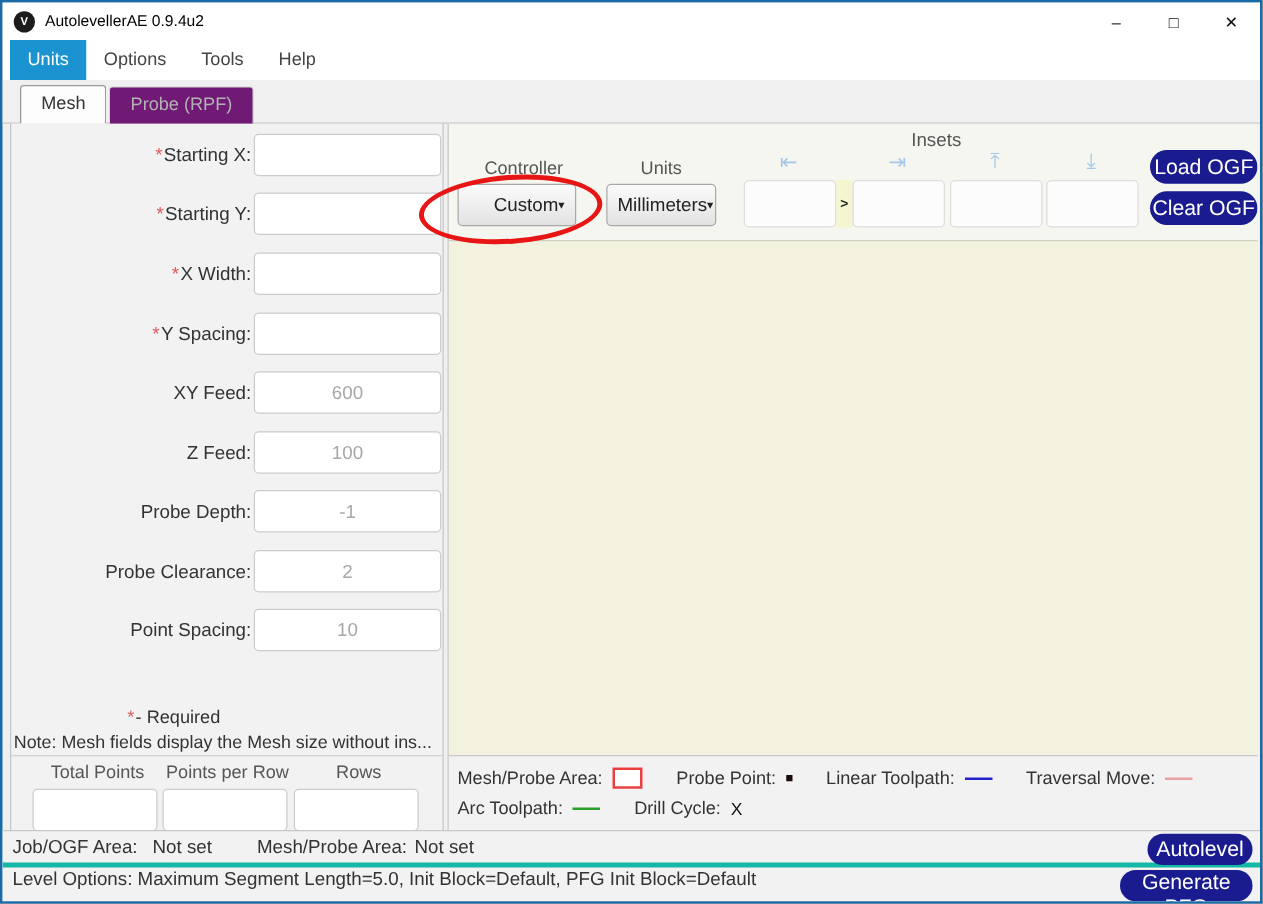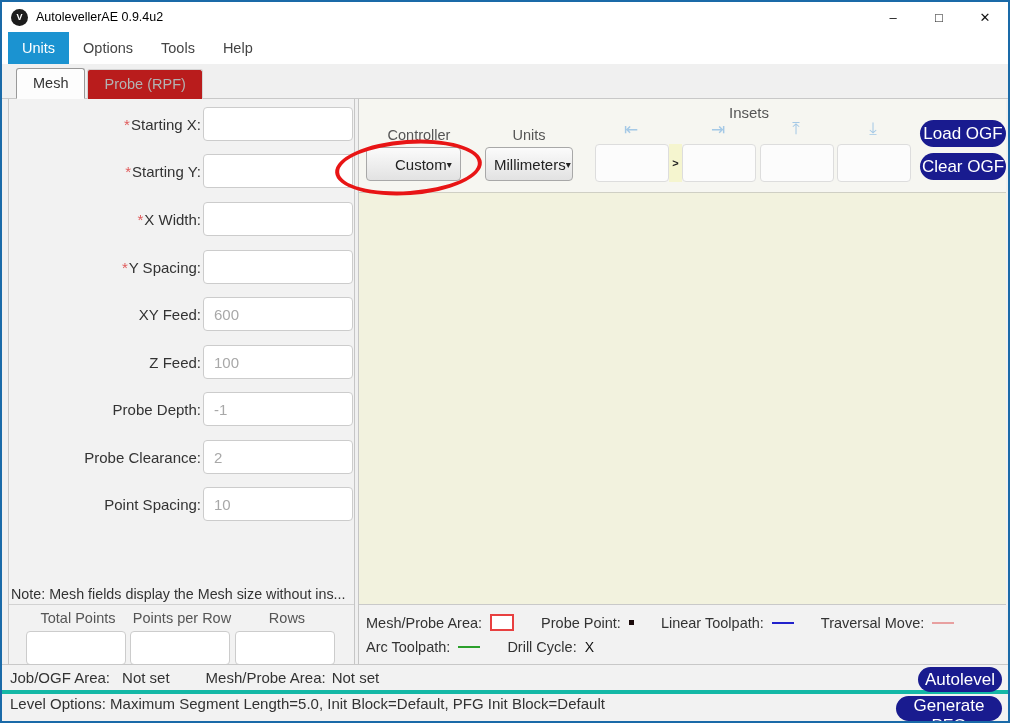--- a/index.html
+++ b/index.html
@@ -20,34 +20,34 @@
   
   #menubar { position:absolute; left:0; top:30px; right:0; height:32px; background:#fff; display:flex; align-items:stretch; padding-left:6px; }
   .menu-item { padding:0 14px; font-size:14.5px; color:#444; display:flex; align-items:center; }
   .menu-item.active { background:#1b93d1; color:#fff; }
   
   #tabstrip { position:absolute; left:0; top:62px; right:0; height:35px; background:#f0f0f0;
     border-bottom:1px solid #c8c8c8; display:flex; align-items:flex-end; padding-left:14px; }
   .tab { padding:6px 16px 7px; font-size:14.5px; border:1px solid #999; border-bottom:none;
     border-radius:3px 3px 0 0; margin-bottom:-1px; }
   .tab.active { background:#fdfdfd; color:#333; border-bottom:1px solid #fdfdfd; z-index:2; }
-  .tab.disabled { background:#b91c1c; color:#b3b3b3; border-color:#d5d5d5; margin-left:2px; }
+  .tab.disabled { background:#701a75; color:#b3b3b3; border-color:#d5d5d5; margin-left:2px; }
   
   #left-panel { position:absolute; left:6px; top:97px; width:347px; height:565px; background:#f2f2f2;
     border-left:1px solid #c6c6c6; border-right:1px solid #c6c6c6; overflow:hidden; }
   #right-panel { position:absolute; left:356px; top:97px; width:648px; height:565px; background:#f6f6f1;
     border-left:1px solid #c6c6c6; overflow:hidden; }
   
   .frow { position:absolute; left:0; width:100%; height:34px; }
   .flabel { position:absolute; left:0; top:0; width:192px; height:34px; display:flex;
     align-items:center; justify-content:flex-end; font-size:15px; color:#333; }
   .star { color:#e05a5a; margin-right:1px; }
   .finput { position:absolute; left:194px; top:0; width:150px; height:34px; border:1px solid #ccc;
     border-radius:4px; background:#fff; font-family:"Liberation Sans",sans-serif; font-size:15px;
-    color:#404040; padding:0 10px; outline:none; }
+    color:#404040; padding:0 10px; outline:none;text-align:center; }
   .finput::placeholder { color:#a8a8a8; opacity:1; }
   #required-note { position:absolute; left:0; top:467px; width:260px; text-align:center; font-size:14.5px; color:#333; }
   #mesh-note { position:absolute; left:2px; top:487px; width:345px; font-size:14.3px; color:#333; white-space:nowrap; }
   #left-sep { position:absolute; left:0; top:505px; width:100%; border-top:1px solid #d2d2d2; }
   .stat-head { position:absolute; top:511px; font-size:14.5px; color:#555; text-align:center; }
   .stat-input { position:absolute; top:532px; width:100px; height:34px; border:1px solid #ccc; border-radius:4px;
     background:#fff; font-size:15px; padding:0 8px; outline:none; font-family:"Liberation Sans",sans-serif; }
   
   .tool-label { position:absolute; font-size:14.5px; color:#555; text-align:center; }
   .dropdown { position:absolute; height:34px; border:1px solid #a8a8a8; border-radius:4px;
@@ -184,20 +184,21 @@
       <input class="finput" placeholder="2" style="">
     </div>
     <div class="frow" style="top:388px">
       <div class="flabel">
           <span class="star"></span>
           <span>Point Spacing:</span>
         </div>
       <input class="finput" placeholder="10" style="">
     </div>
 
+    <div id="required-note"><span class="star">*</span><span>- Required</span></div>
     <div id="mesh-note">Note: Mesh fields display the Mesh size without ins...</div>
     <div id="left-sep"></div>
 
     <div class="stat-head" style="left:17px;width:104px">Total Points</div>
     <div class="stat-head" style="left:121px;width:104px">Points per Row</div>
     <div class="stat-head" style="left:226px;width:104px">Rows</div>
     <input class="stat-input" style="left: 17px;">
     <input class="stat-input" style="left: 121px;">
     <input class="stat-input" style="left: 226px;">
   </div>

